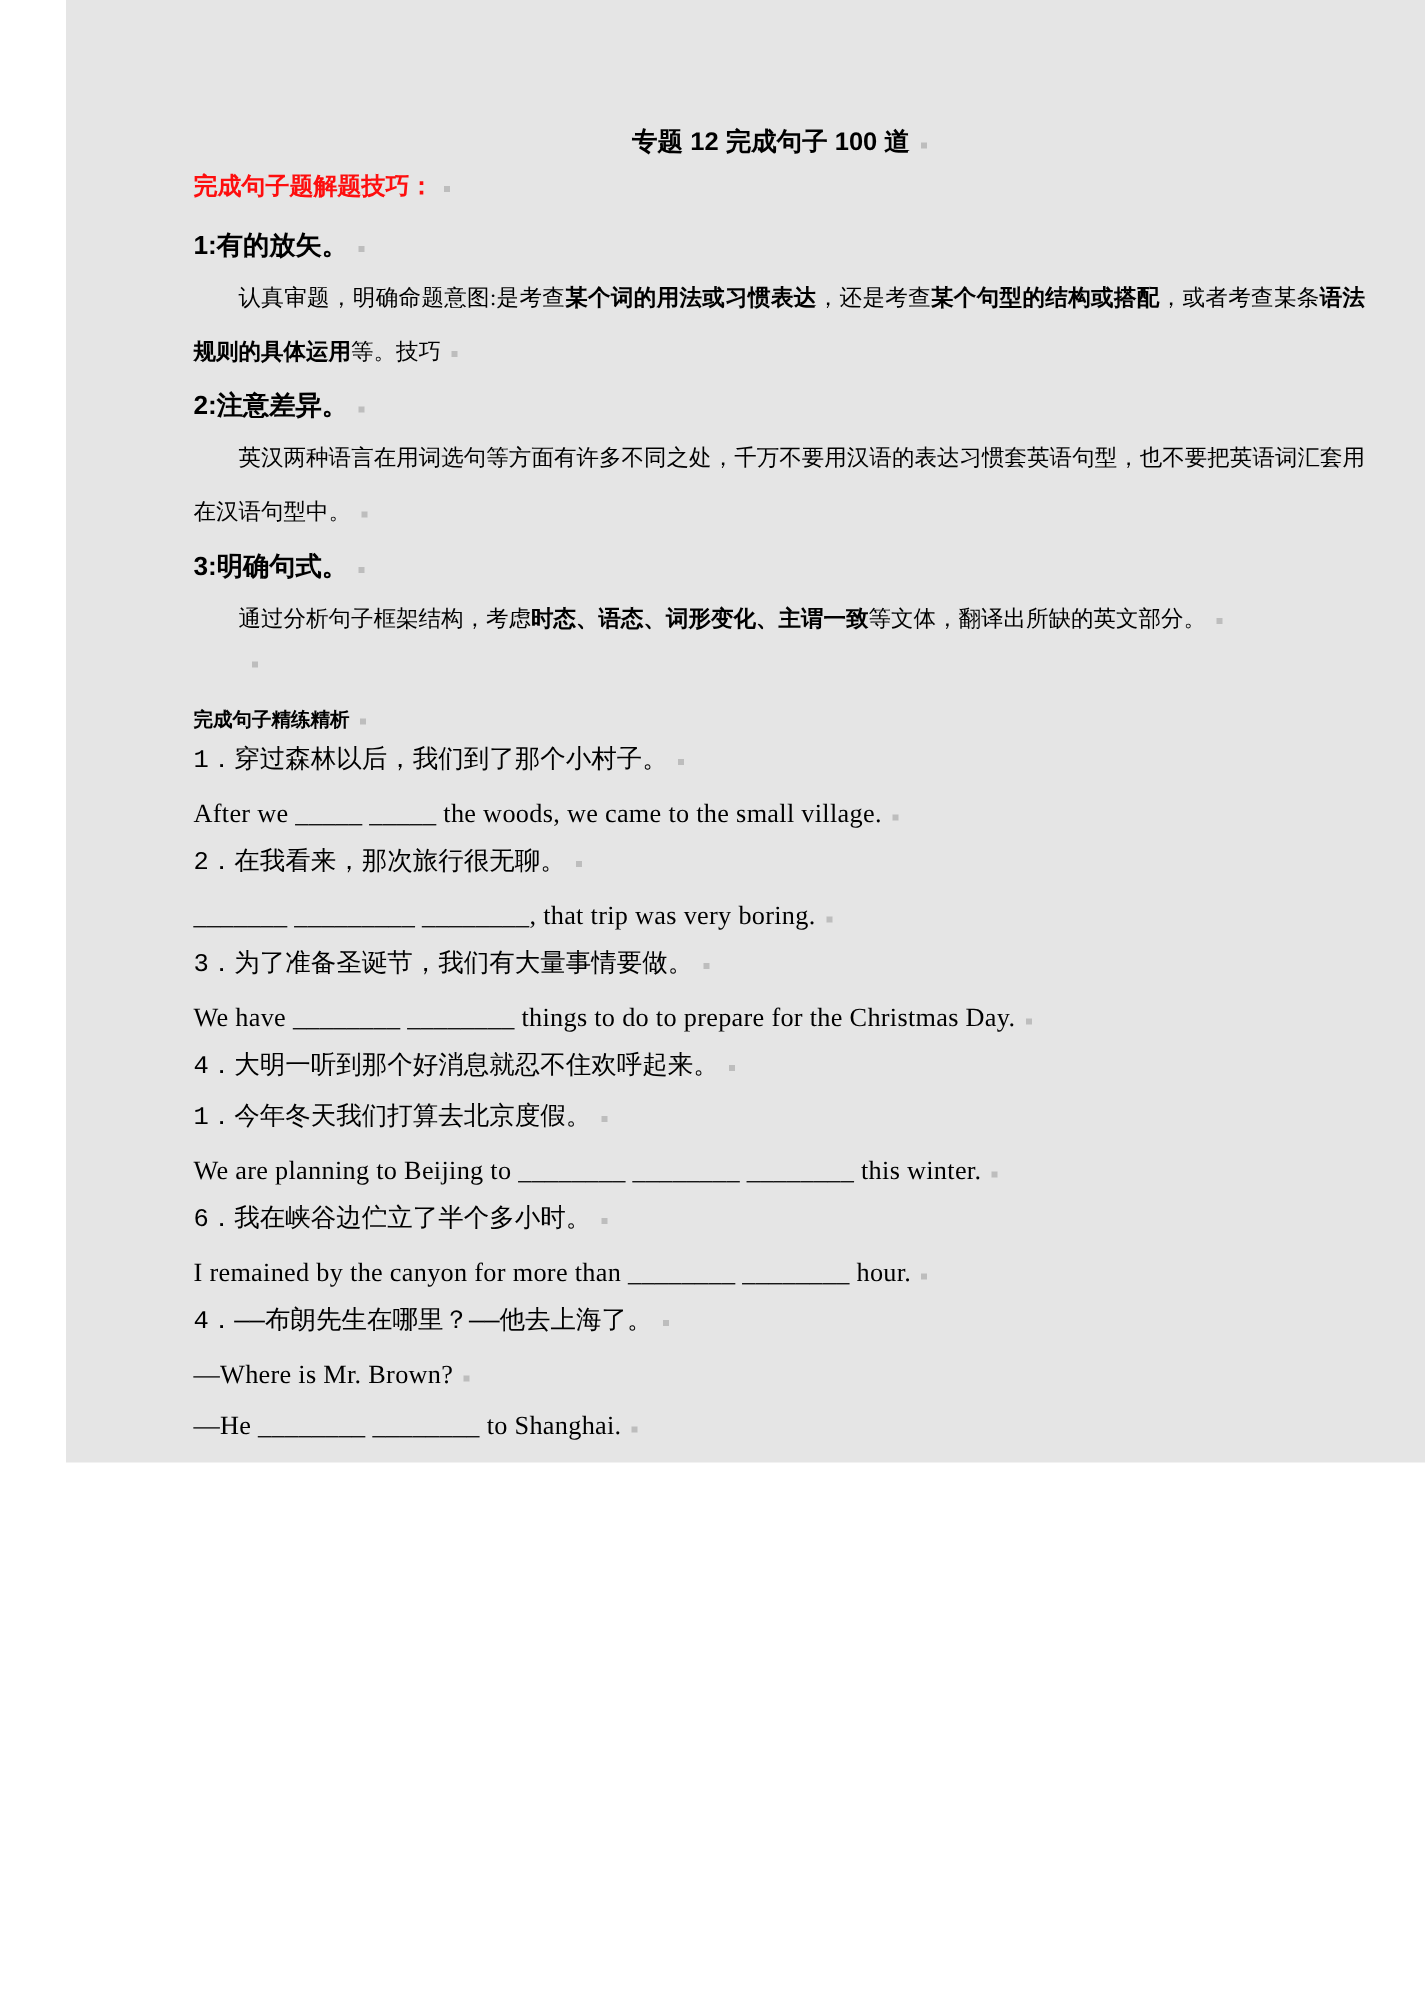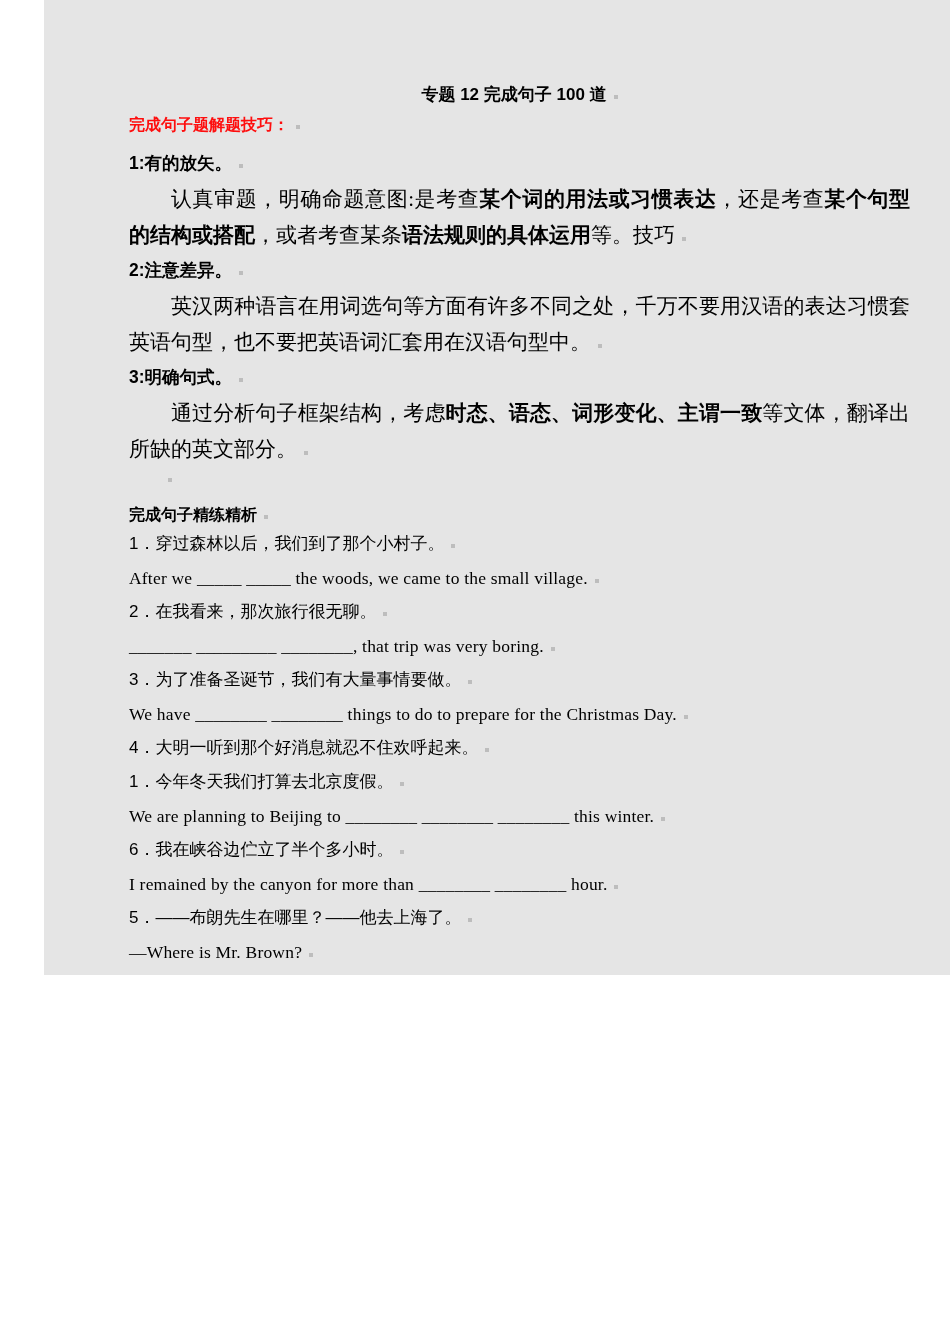--- a/index.html
+++ b/index.html
@@ -25,38 +25,38 @@
   }
   .tip-h{
     font-family:"Liberation Sans",sans-serif;
     font-weight:700;
     font-size:17.5px;
     line-height:22px;
     margin:6px 0 0;
   }
   .mt16{margin-top:16px;}
   .para{
-    font-size:21px;
+    font-size:15px;
     line-height:36px;
     text-align:justify;
     text-indent:2em;
     margin:7px 0 0;
   }
   .b{font-family:"Liberation Sans",sans-serif;font-weight:700;}
   .mark-line{margin:0 0 0 2em;height:22px;line-height:22px;}
   .section-h{
-    font-family:Liberation Mono, monospace;
+    font-family:Liberation Serif, serif;
     font-weight:700;
-    font-size:16px;
+    font-size:13px;
     line-height:22px;
     margin:16px 0 0;
   }
   .qlist{margin-top:6px;}
   .q p{margin:0 0 12px;line-height:22px;}
-  .q .zh{font-family:Liberation Sans, sans-serif;font-size:17px;}
+  .q .zh{font-family:Liberation Mono, monospace;font-size:17px;}
   .q .en{font-family:"Liberation Serif",serif;font-size:17.5px;letter-spacing:0.2px;}
   .pmark{
     display:inline-block;
     width:4px;height:4px;
     background:#bdbdbd;
     margin-left:7px;
     vertical-align:1px;
   }
 </style>
 </head>
@@ -107,22 +107,22 @@
         <p class="zh"><span>1．今年冬天我们打算去北京度假。</span><span class="pmark"></span></p>
         <p class="en"><span>We are planning to Beijing to ________ ________ ________ this winter.</span><span class="pmark"></span></p>
       </div>
 
       <div class="q">
         <p class="zh"><span>6．我在峡谷边伫立了半个多小时。</span><span class="pmark"></span></p>
         <p class="en"><span>I remained by the canyon for more than ________ ________ hour.</span><span class="pmark"></span></p>
       </div>
 
       <div class="q">
-        <p class="zh"><span>5．——布朗先生在哪里？——他去上海了。</span><span class="pmark"></span></p>
+        <p class="zh"><span>4．——布朗先生在哪里？——他去上海了。</span><span class="pmark"></span></p>
         <p class="en"><span>—Where is Mr. Brown?</span><span class="pmark"></span></p>
-        <p class="en"><span class="pmark"></span></p>
+        <p class="en"><span>—He ________ ________ to Shanghai.</span><span class="pmark"></span></p>
       </div>
 
 
 
     </div>
   </div>
 </div>
 
 </body></html>

